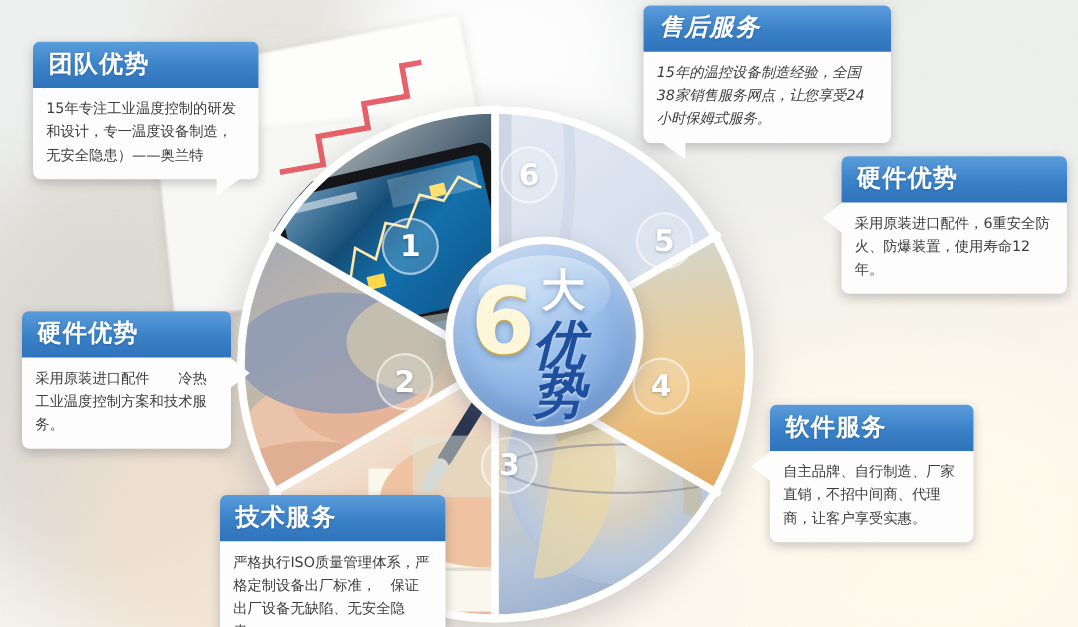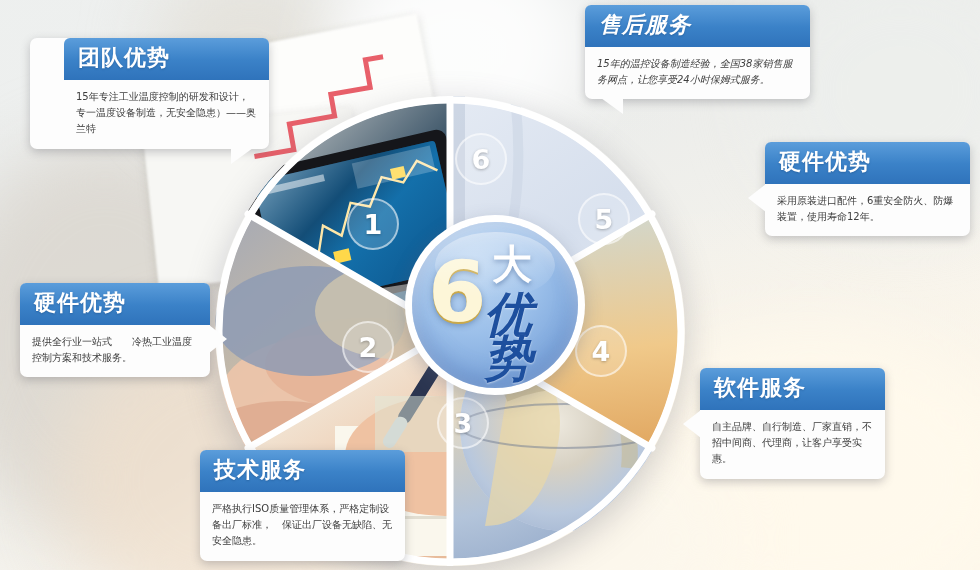--- a/index.html
+++ b/index.html
@@ -93,30 +93,30 @@
   }
   .card-head{
     border-radius:6px 6px 0 0;
     background:linear-gradient(180deg,#5b9ddb 0%,#3b82c8 52%,#2f73bb 100%);
     color:#fff;font-size:22px;font-weight:bold;letter-spacing:1px;
     padding:5px 14px 7px 14px;
     font-family:"DejaVu Sans","Liberation Sans",sans-serif;
     text-shadow:0 1px 2px rgba(20,60,110,.35);
   }
   .card-body{
-    padding:9px 12px 11px 12px;color:#3d3d3d;font-size:10px;line-height:1.62;
+    padding:9px 12px 11px 12px;color:#3d3d3d;font-size:13px;line-height:1.62;
     font-family:"DejaVu Sans","Liberation Sans",sans-serif;
   }
   .tail{position:absolute;width:0;height:0;}
   .tail-br{border-left:22px solid #fdfdfd;border-bottom:16px solid transparent;right:16px;bottom:-15px;}
   .tail-bl{border-right:22px solid #fdfdfd;border-bottom:16px solid transparent;left:16px;bottom:-15px;}
   .tail-l{border-right:18px solid #fdfdfd;border-top:14px solid transparent;border-bottom:14px solid transparent;left:-17px;top:42px;}
   .tail-r{border-left:18px solid #fdfdfd;border-top:14px solid transparent;border-bottom:14px solid transparent;right:-17px;top:42px;}
 
-  #card-team{left:30px;top:38px;width:205px;padding-left:34px;}
+  #card-team{left:30px;top:38px;width:205px;}
   #card-after{left:585px;top:5px;width:225px;font-style:italic;}
   #card-hard{left:765px;top:142px;width:205px;}
   #card-soft{left:700px;top:368px;width:185px;}
   #card-quality{left:200px;top:450px;width:205px;}
   #card-tech{left:20px;top:283px;width:190px;}
 </style>
 </head>
 <body>
 
 <div id="stage">
@@ -323,17 +323,17 @@
   </div>
 
   <div class="card" id="card-quality">
     <div class="card-head">技术服务</div>
     <div class="card-body">严格执行ISO质量管理体系，严格定制设备出厂标准，　保证出厂设备无缺陷、无安全隐患。</div>
 
   </div>
 
   <div class="card" id="card-tech">
     <div class="card-head">硬件优势</div>
-    <div class="card-body">提供全行业一站式　　冷热工业温度控制方案和技术服务。</div>
+    <div class="card-body">采用原装进口配件　　冷热工业温度控制方案和技术服务。</div>
     <div class="tail tail-r"></div>
   </div>
 
 </div>
 
 </body></html>

